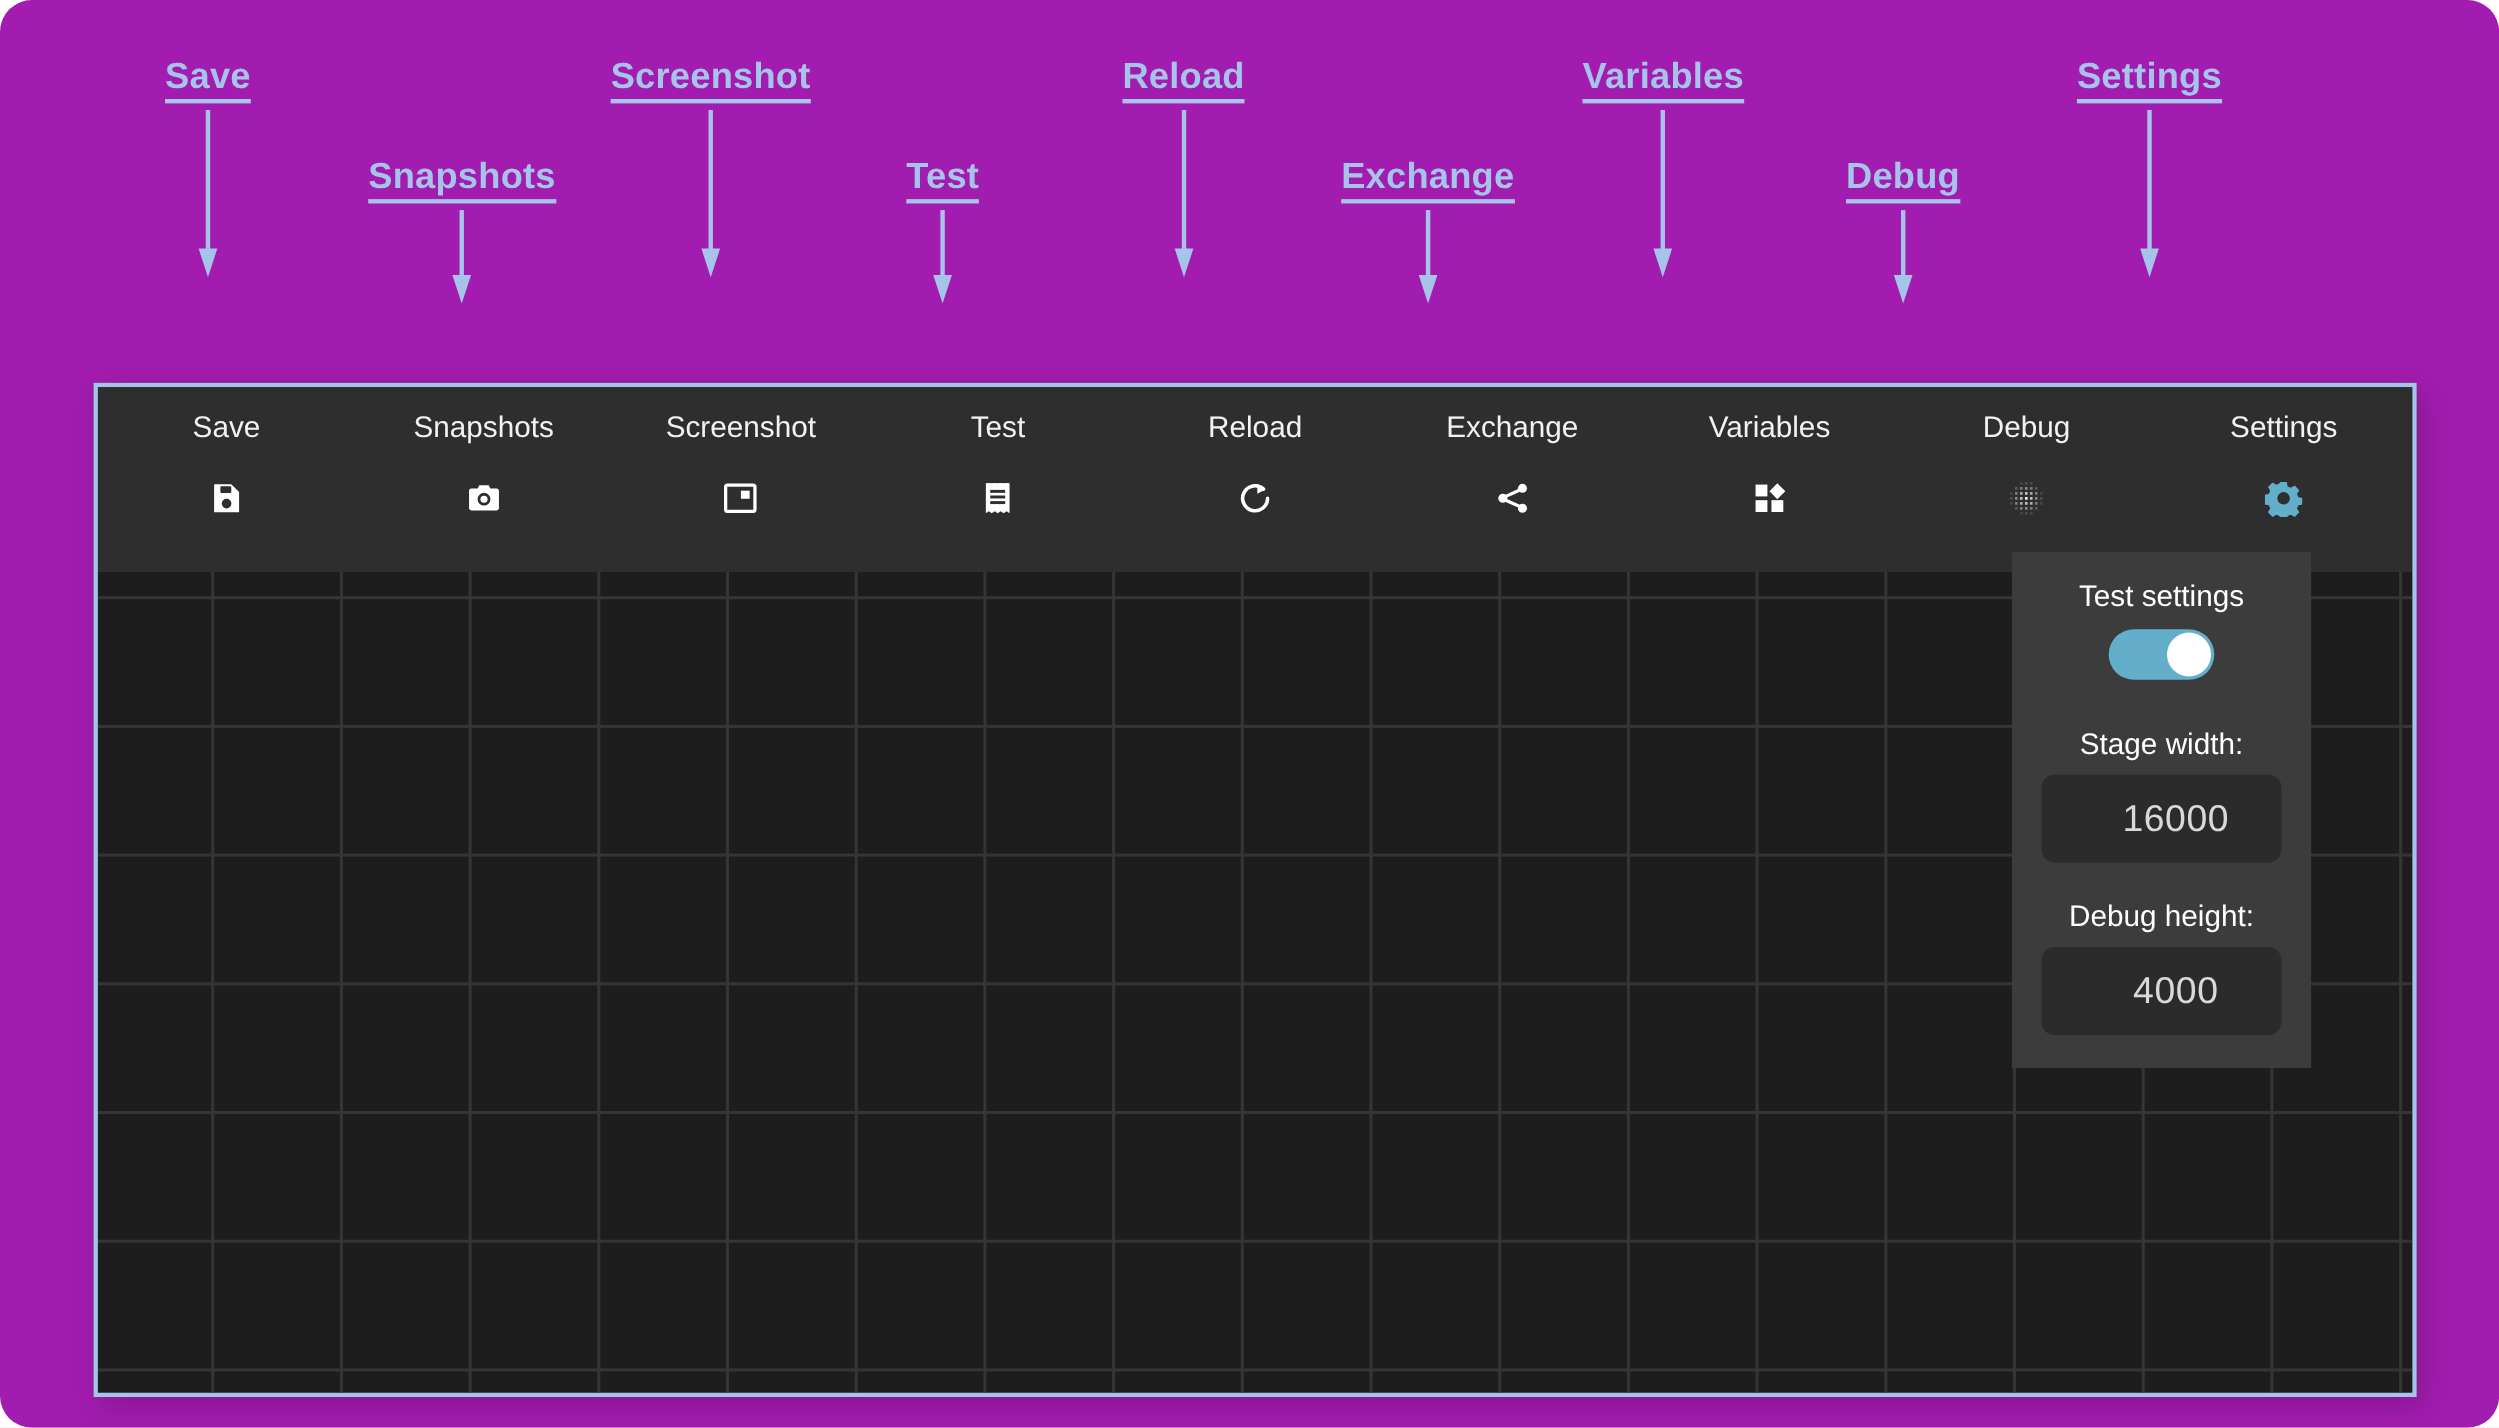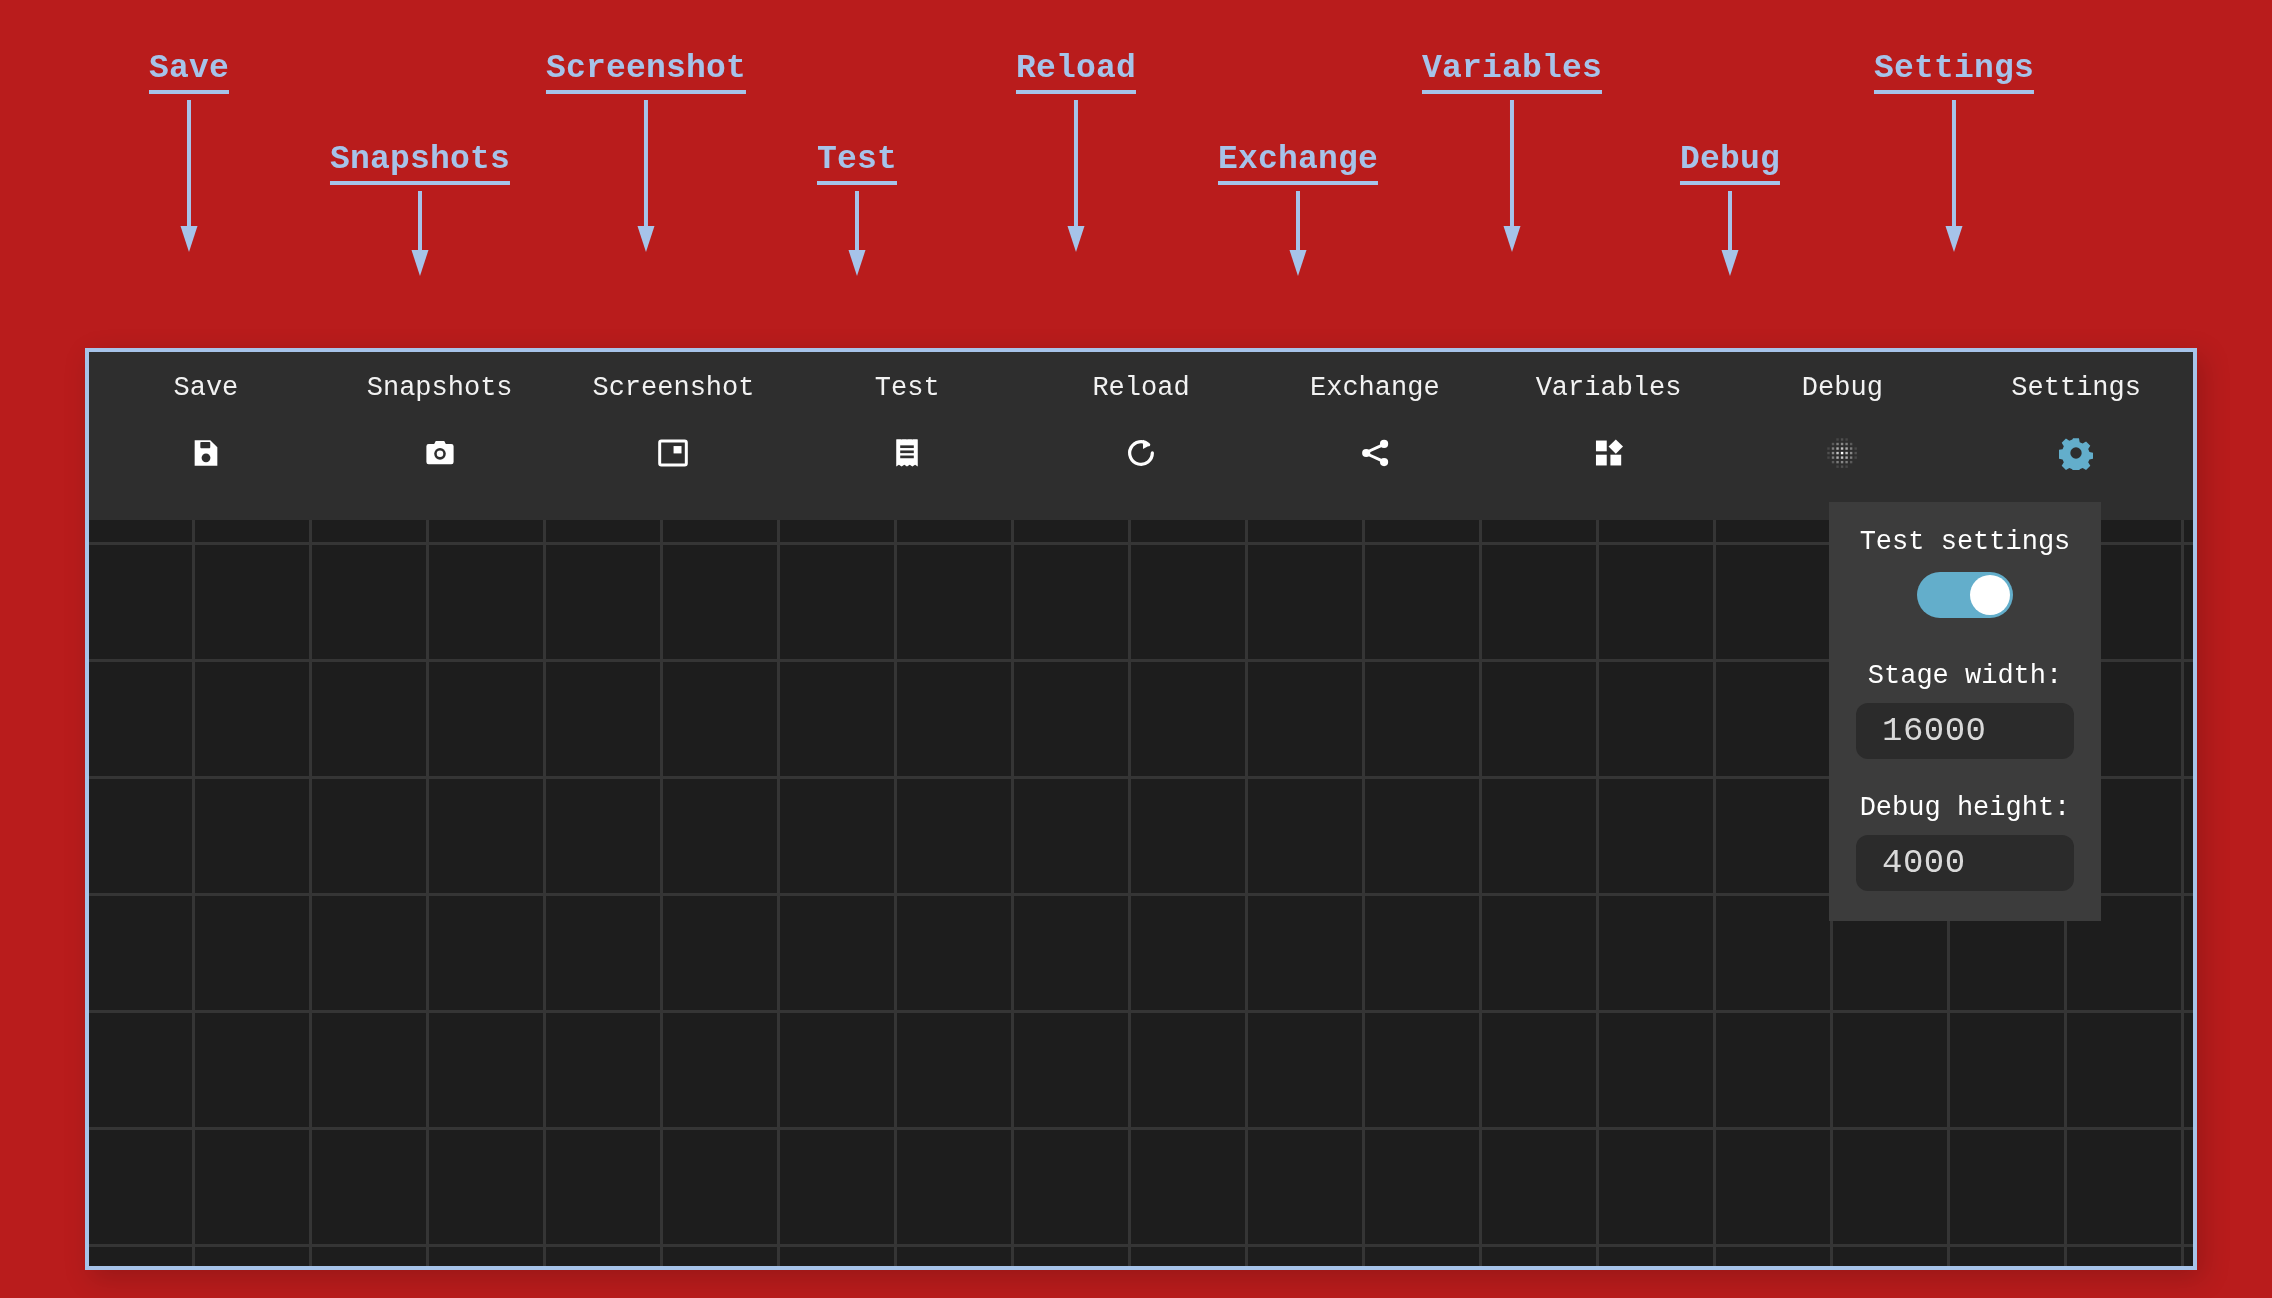--- a/index.html
+++ b/index.html
@@ -5,23 +5,24 @@
 <style>
   html, body {
     margin: 0;
     padding: 0;
     background: #ffffff;
   }
   #page {
     position: relative;
     width: 2272px;
     height: 1298px;
-    background: #b91c1c;
-    font-family: Liberation Mono, monospace;
+    background: #a21caf;
+    font-family: Liberation Sans, sans-serif;
     overflow: hidden;
+    border-radius: 29px;
   }
 
   
   #annotations {
     position: absolute;
     left: 0; top: 0;
     width: 2272px;
     height: 360px;
   }
   .anno {
@@ -158,29 +159,30 @@
   .field-group { padding: 4px 0 0 0; text-align: center; }
   .field-label {
     color: #ffffff;
     font-size: 27px;
     display: block;
     margin-bottom: 12px;
     white-space: nowrap;
   }
   .field-box {
     width: 218px;
-    height: 56px;
+    height: 80px;
     margin: 0 auto 30px auto;
     background: #2b2b2b;
     border-radius: 12px;
     display: flex;
     align-items: center;
     box-sizing: border-box;
     padding-left: 26px;
     cursor: text;
+    justify-content: center;
   }
   .field-value {
     color: #d9d9d9;
     font-size: 34px;
     letter-spacing: 0.5px;
   }
   .field-group.last .field-box { margin-bottom: 4px; }
 </style>
 </head>
 <body>

